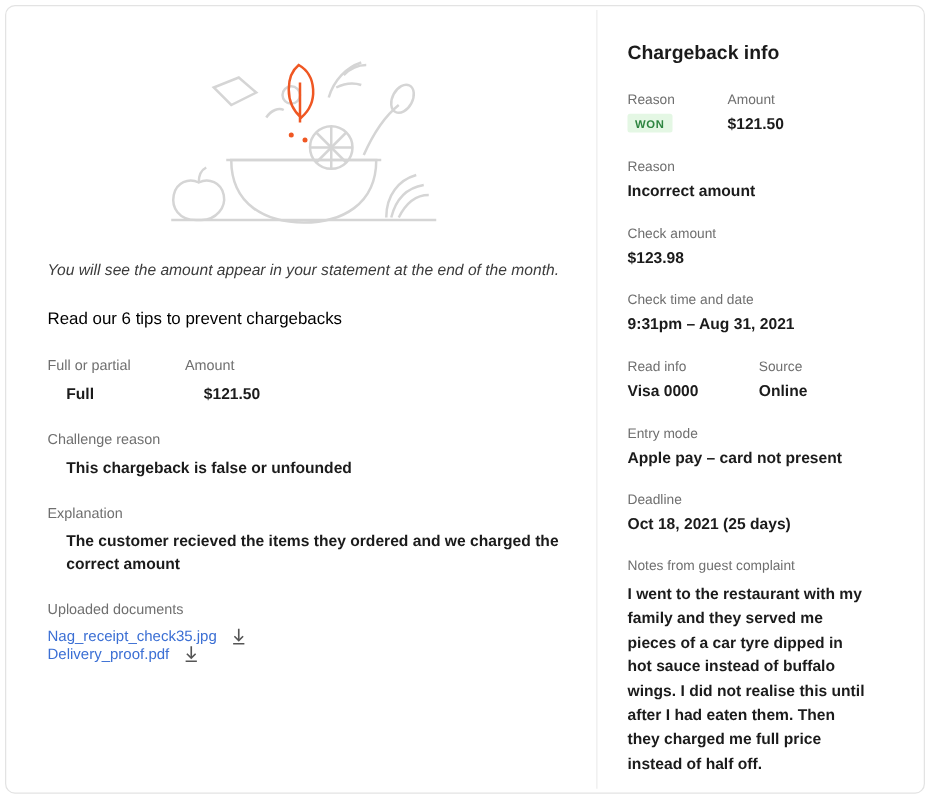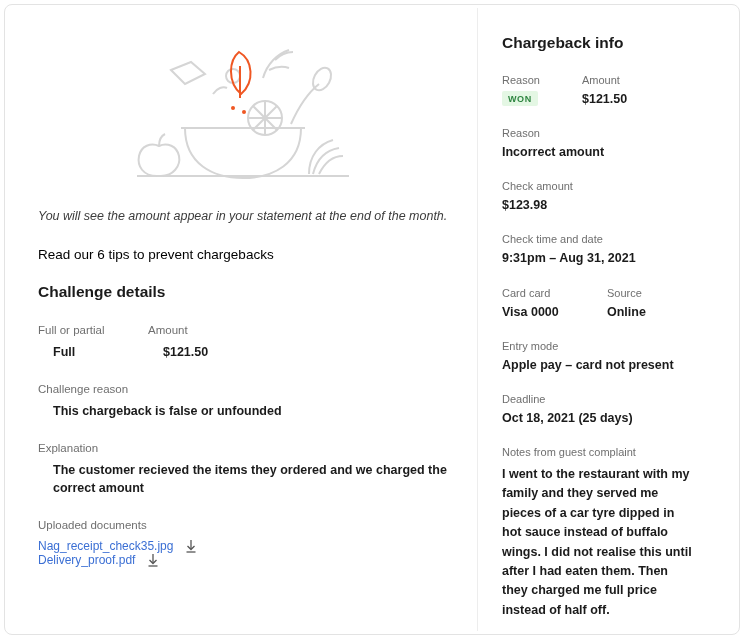--- a/index.html
+++ b/index.html
@@ -228,21 +228,20 @@
           <circle cx="120" cy="72" r="2"></circle>
           <circle cx="131" cy="76" r="2"></circle>
         </g>
       </svg>
     </div>
 
     <p class="lead-text">You will see the amount appear in your statement at the end of the month.</p>
 
     <a class="tips-link" href="#">Read our 6 tips to prevent chargebacks</a>
 
-    <h2 class="section-title">Challenge details</h2>
 
     <div class="field-grid">
       <div class="field-col-a">
         <div class="field-label">Full or partial</div>
         <div class="field-value">Full</div>
       </div>
       <div>
         <div class="field-label">Amount</div>
         <div class="field-value">$121.50</div>
       </div>
@@ -318,21 +317,21 @@
       <div class="r-value">$123.98</div>
     </div>
 
     <div class="r-block">
       <div class="r-label">Check time and date</div>
       <div class="r-value">9:31pm – Aug 31, 2021</div>
     </div>
 
     <div class="r-row">
       <div class="r-col-a" style="width:105px">
-        <div class="r-label">Card card</div>
+        <div class="r-label">Read info</div>
         <div class="r-value">Visa 0000</div>
       </div>
       <div>
         <div class="r-label">Source</div>
         <div class="r-value">Online</div>
       </div>
     </div>
 
     <div class="r-block">
       <div class="r-label">Entry mode</div>

